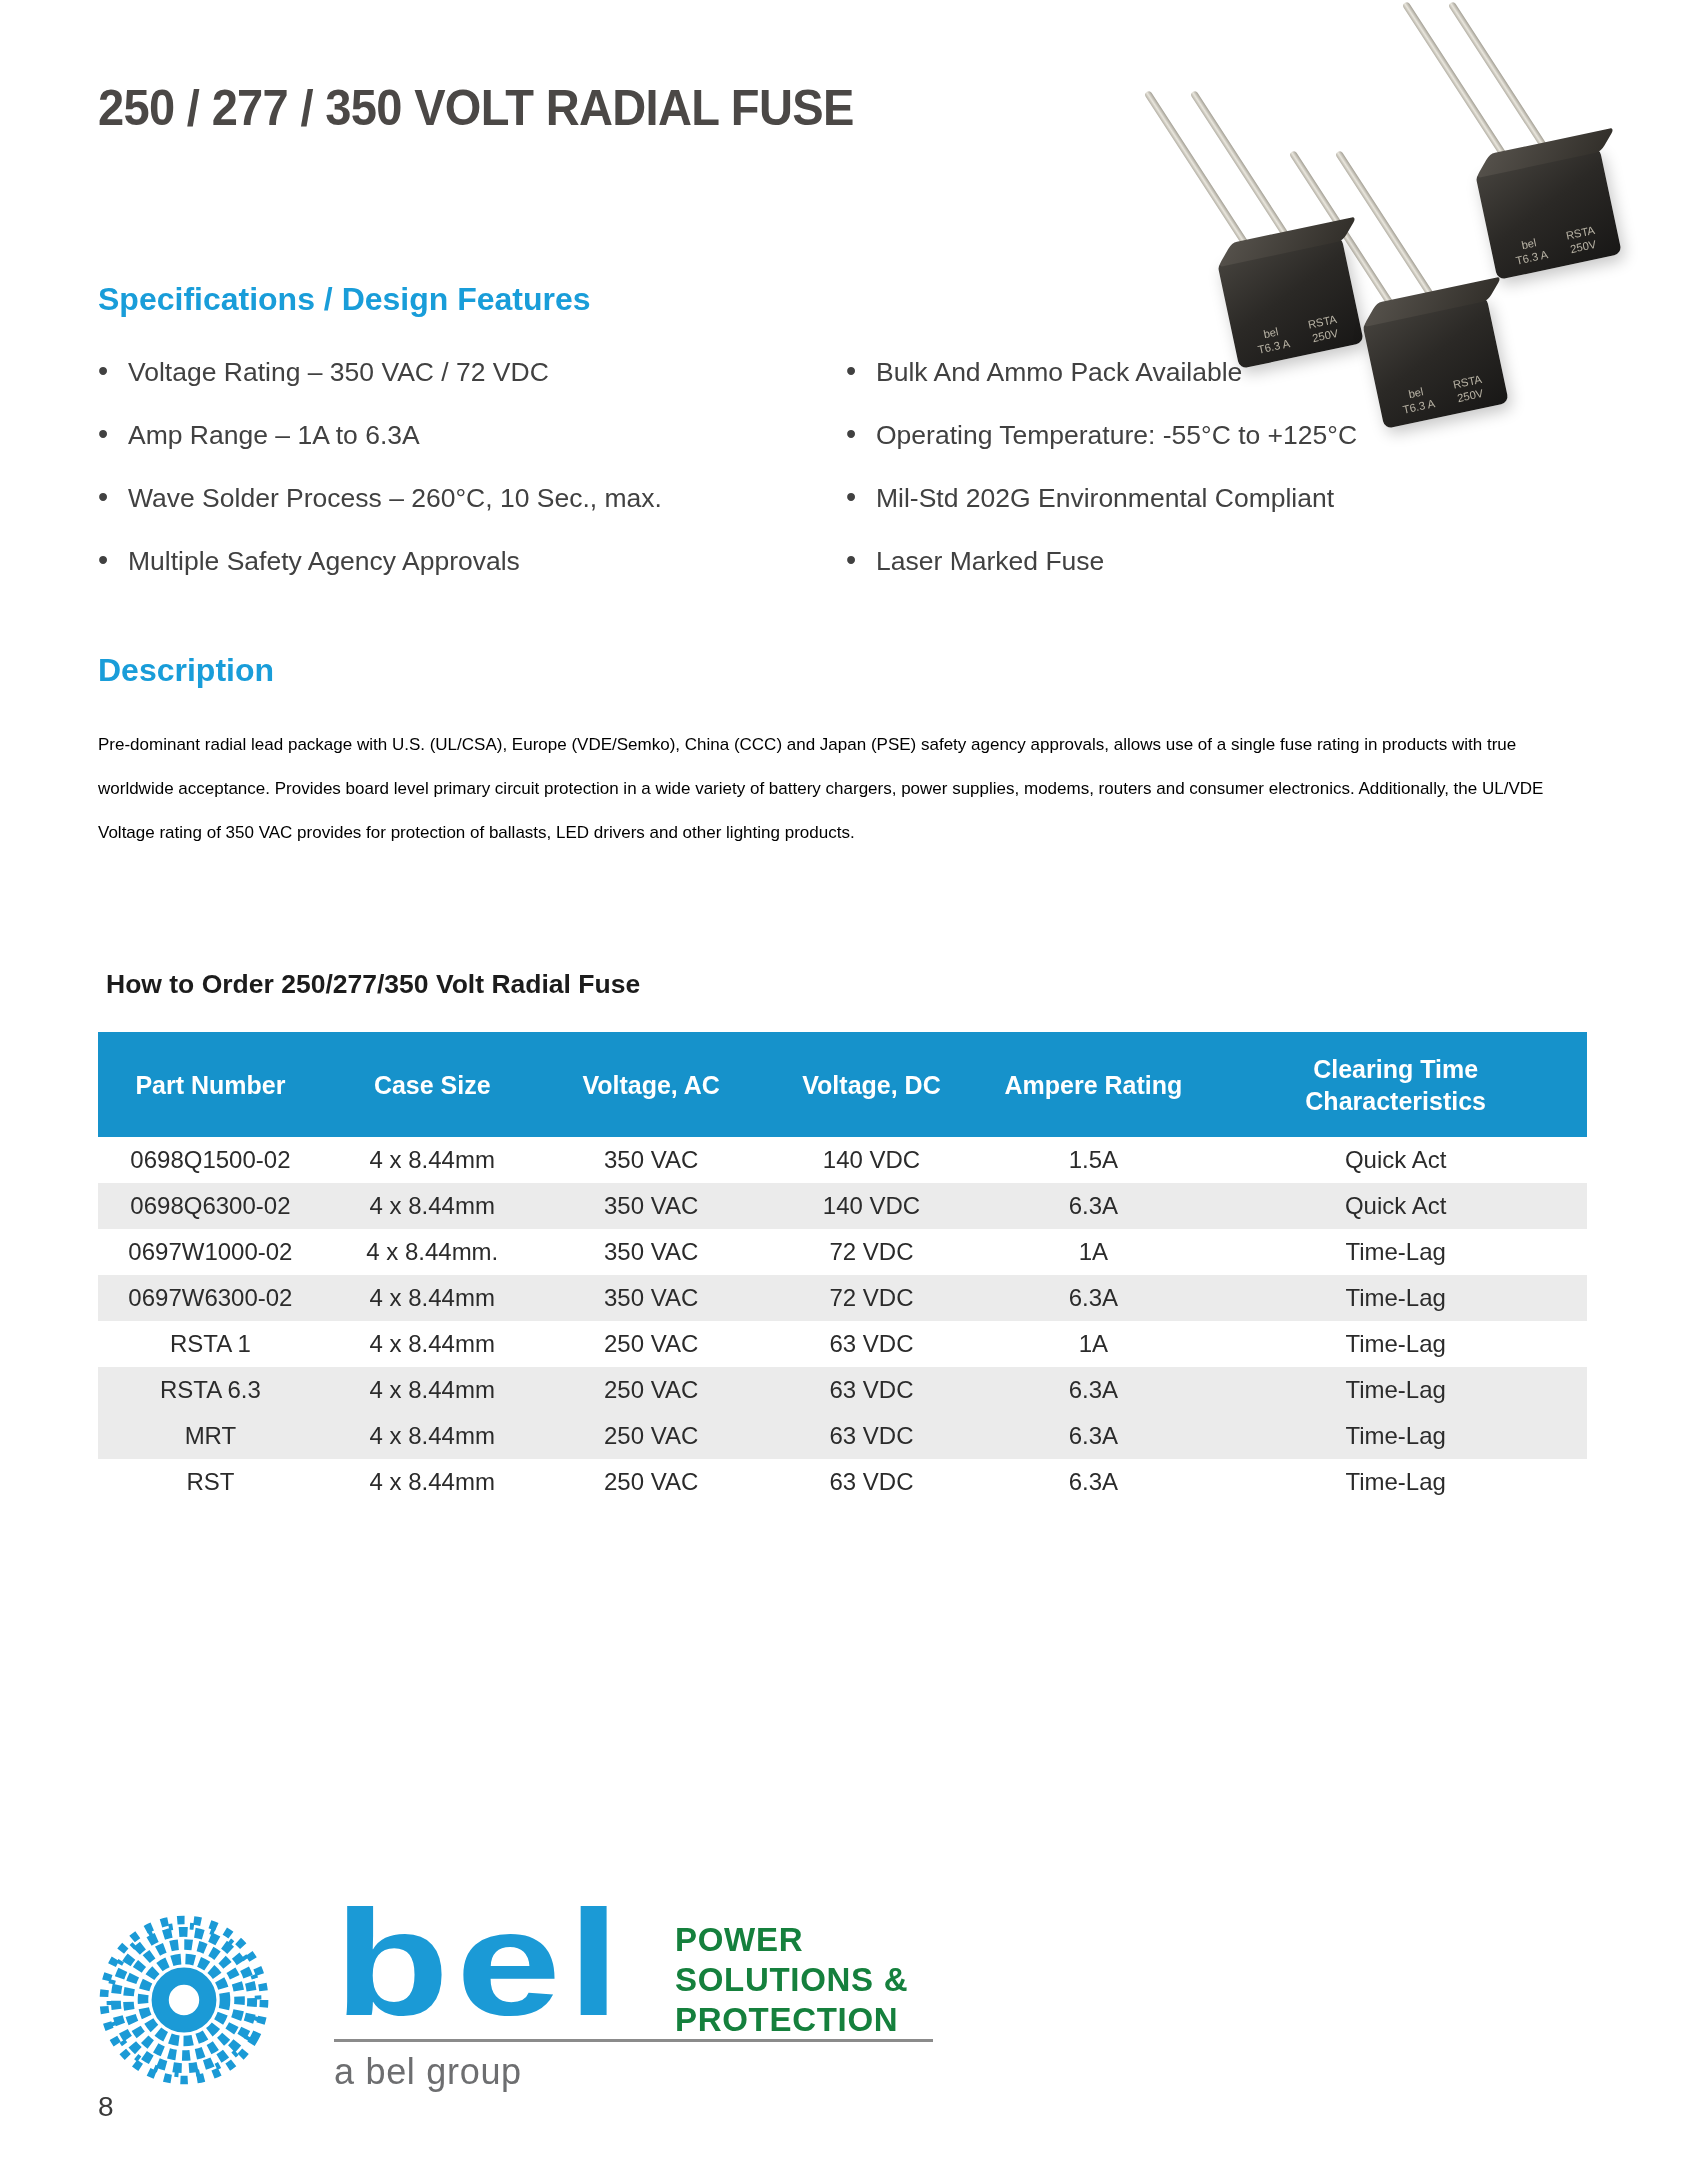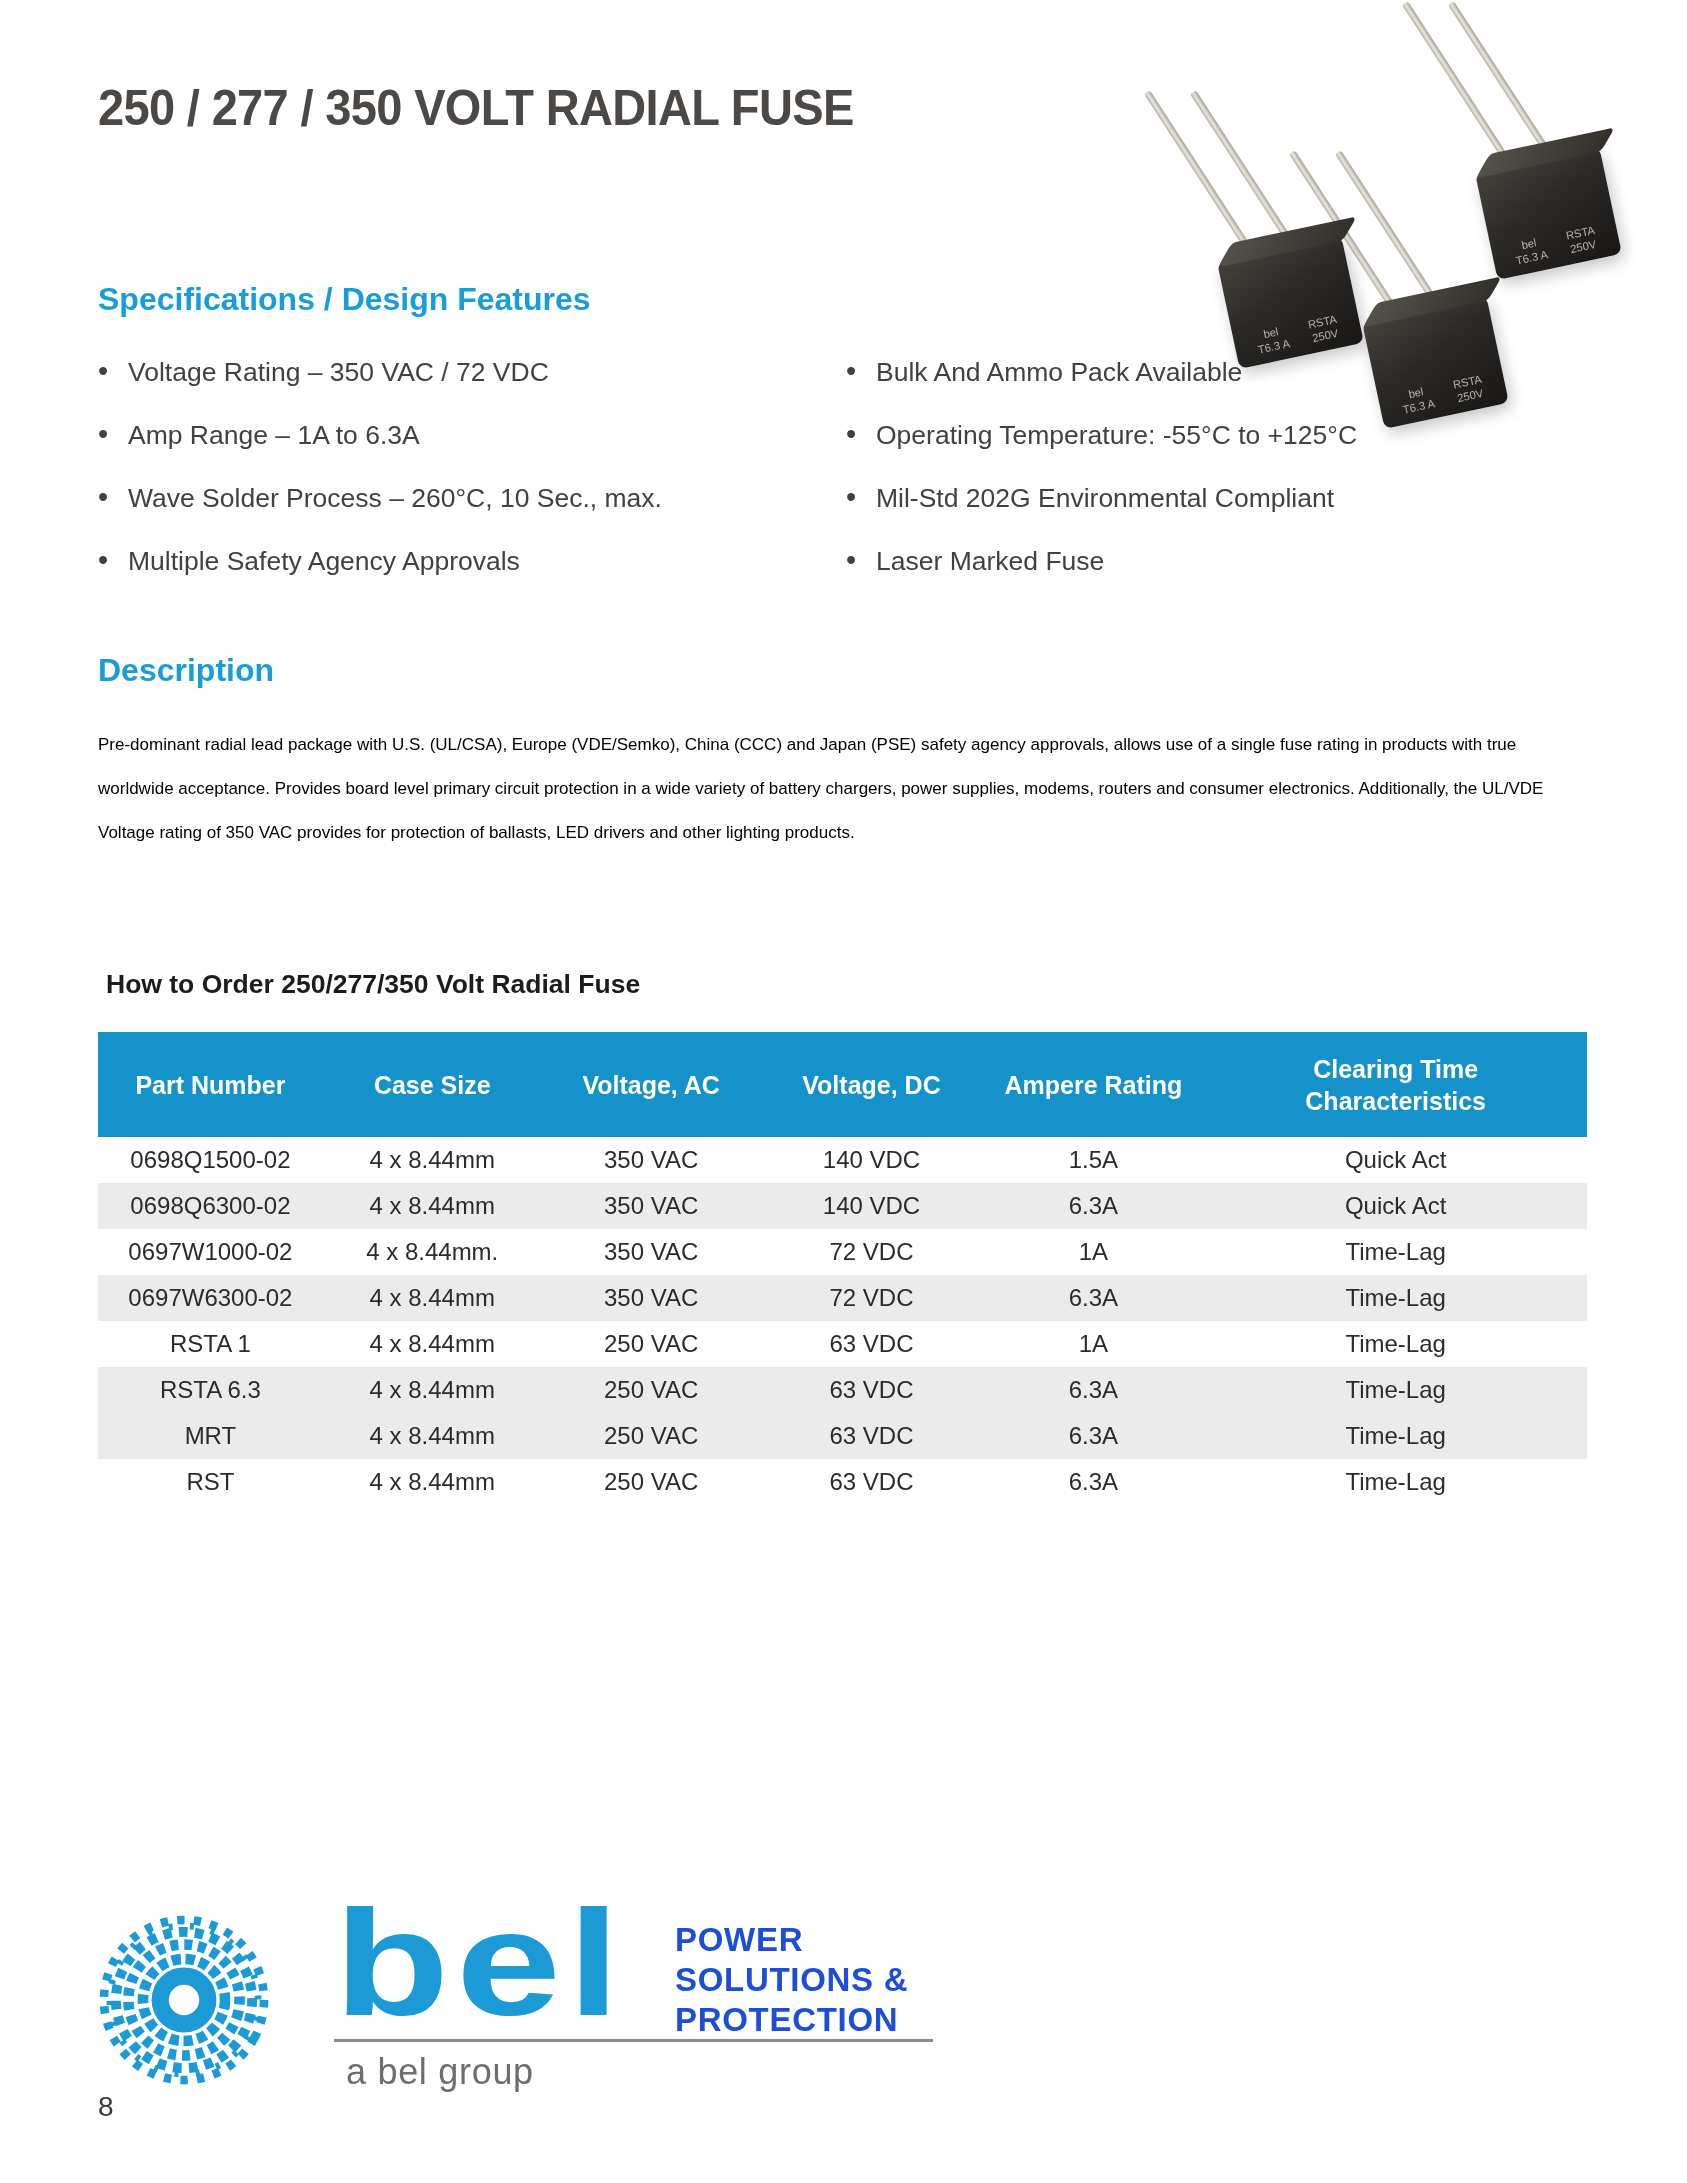--- a/index.html
+++ b/index.html
@@ -48,23 +48,23 @@
         text-align:center;vertical-align:middle;padding:0 6.6px;}
   .order-table th span{display:inline-block;max-width:218px;line-height:32px;}
   .order-table td{font-size:24px;color:#2b2b2b;height:44px;text-align:center;vertical-align:middle;}
   .order-table tr.alt{background:#ebebeb;padding-left:44px;}
 
   
   .mosaic{position:absolute;left:98px;top:1914px;width:172px;height:172px;}
   .bel-word{position:absolute;left:334px;top:1887px;font-size:151px;line-height:1;font-weight:bold;color:#1b9ad6;
         letter-spacing:5.3px;transform:scaleX(1.25);transform-origin:left center;}
   .tagline{position:absolute;left:675px;top:1920px;font-size:33px;line-height:40px;font-weight:bold;
-        color:#1d4ed8;letter-spacing:0.7px;}
+        color:#15803d;letter-spacing:0.7px;}
   .logo-rule{position:absolute;left:334px;top:2039px;width:599px;height:2.6px;background:#8b8b8b;}
-  .bel-group{position:absolute;left:346px;top:2051px;font-size:36px;color:#6d6e70;letter-spacing:0.7px;}
+  .bel-group{position:absolute;left:334px;top:2051px;font-size:36px;color:#6d6e70;letter-spacing:0.7px;}
   .page-number{position:absolute;left:98px;top:2091px;font-size:28px;color:#3a3a3a;}
 </style>
 </head>
 <body>
 
 <div class="page">
 
   <h1 class="title">250 / 277 / 350 VOLT RADIAL FUSE</h1>
 
   <div class="fuses">

